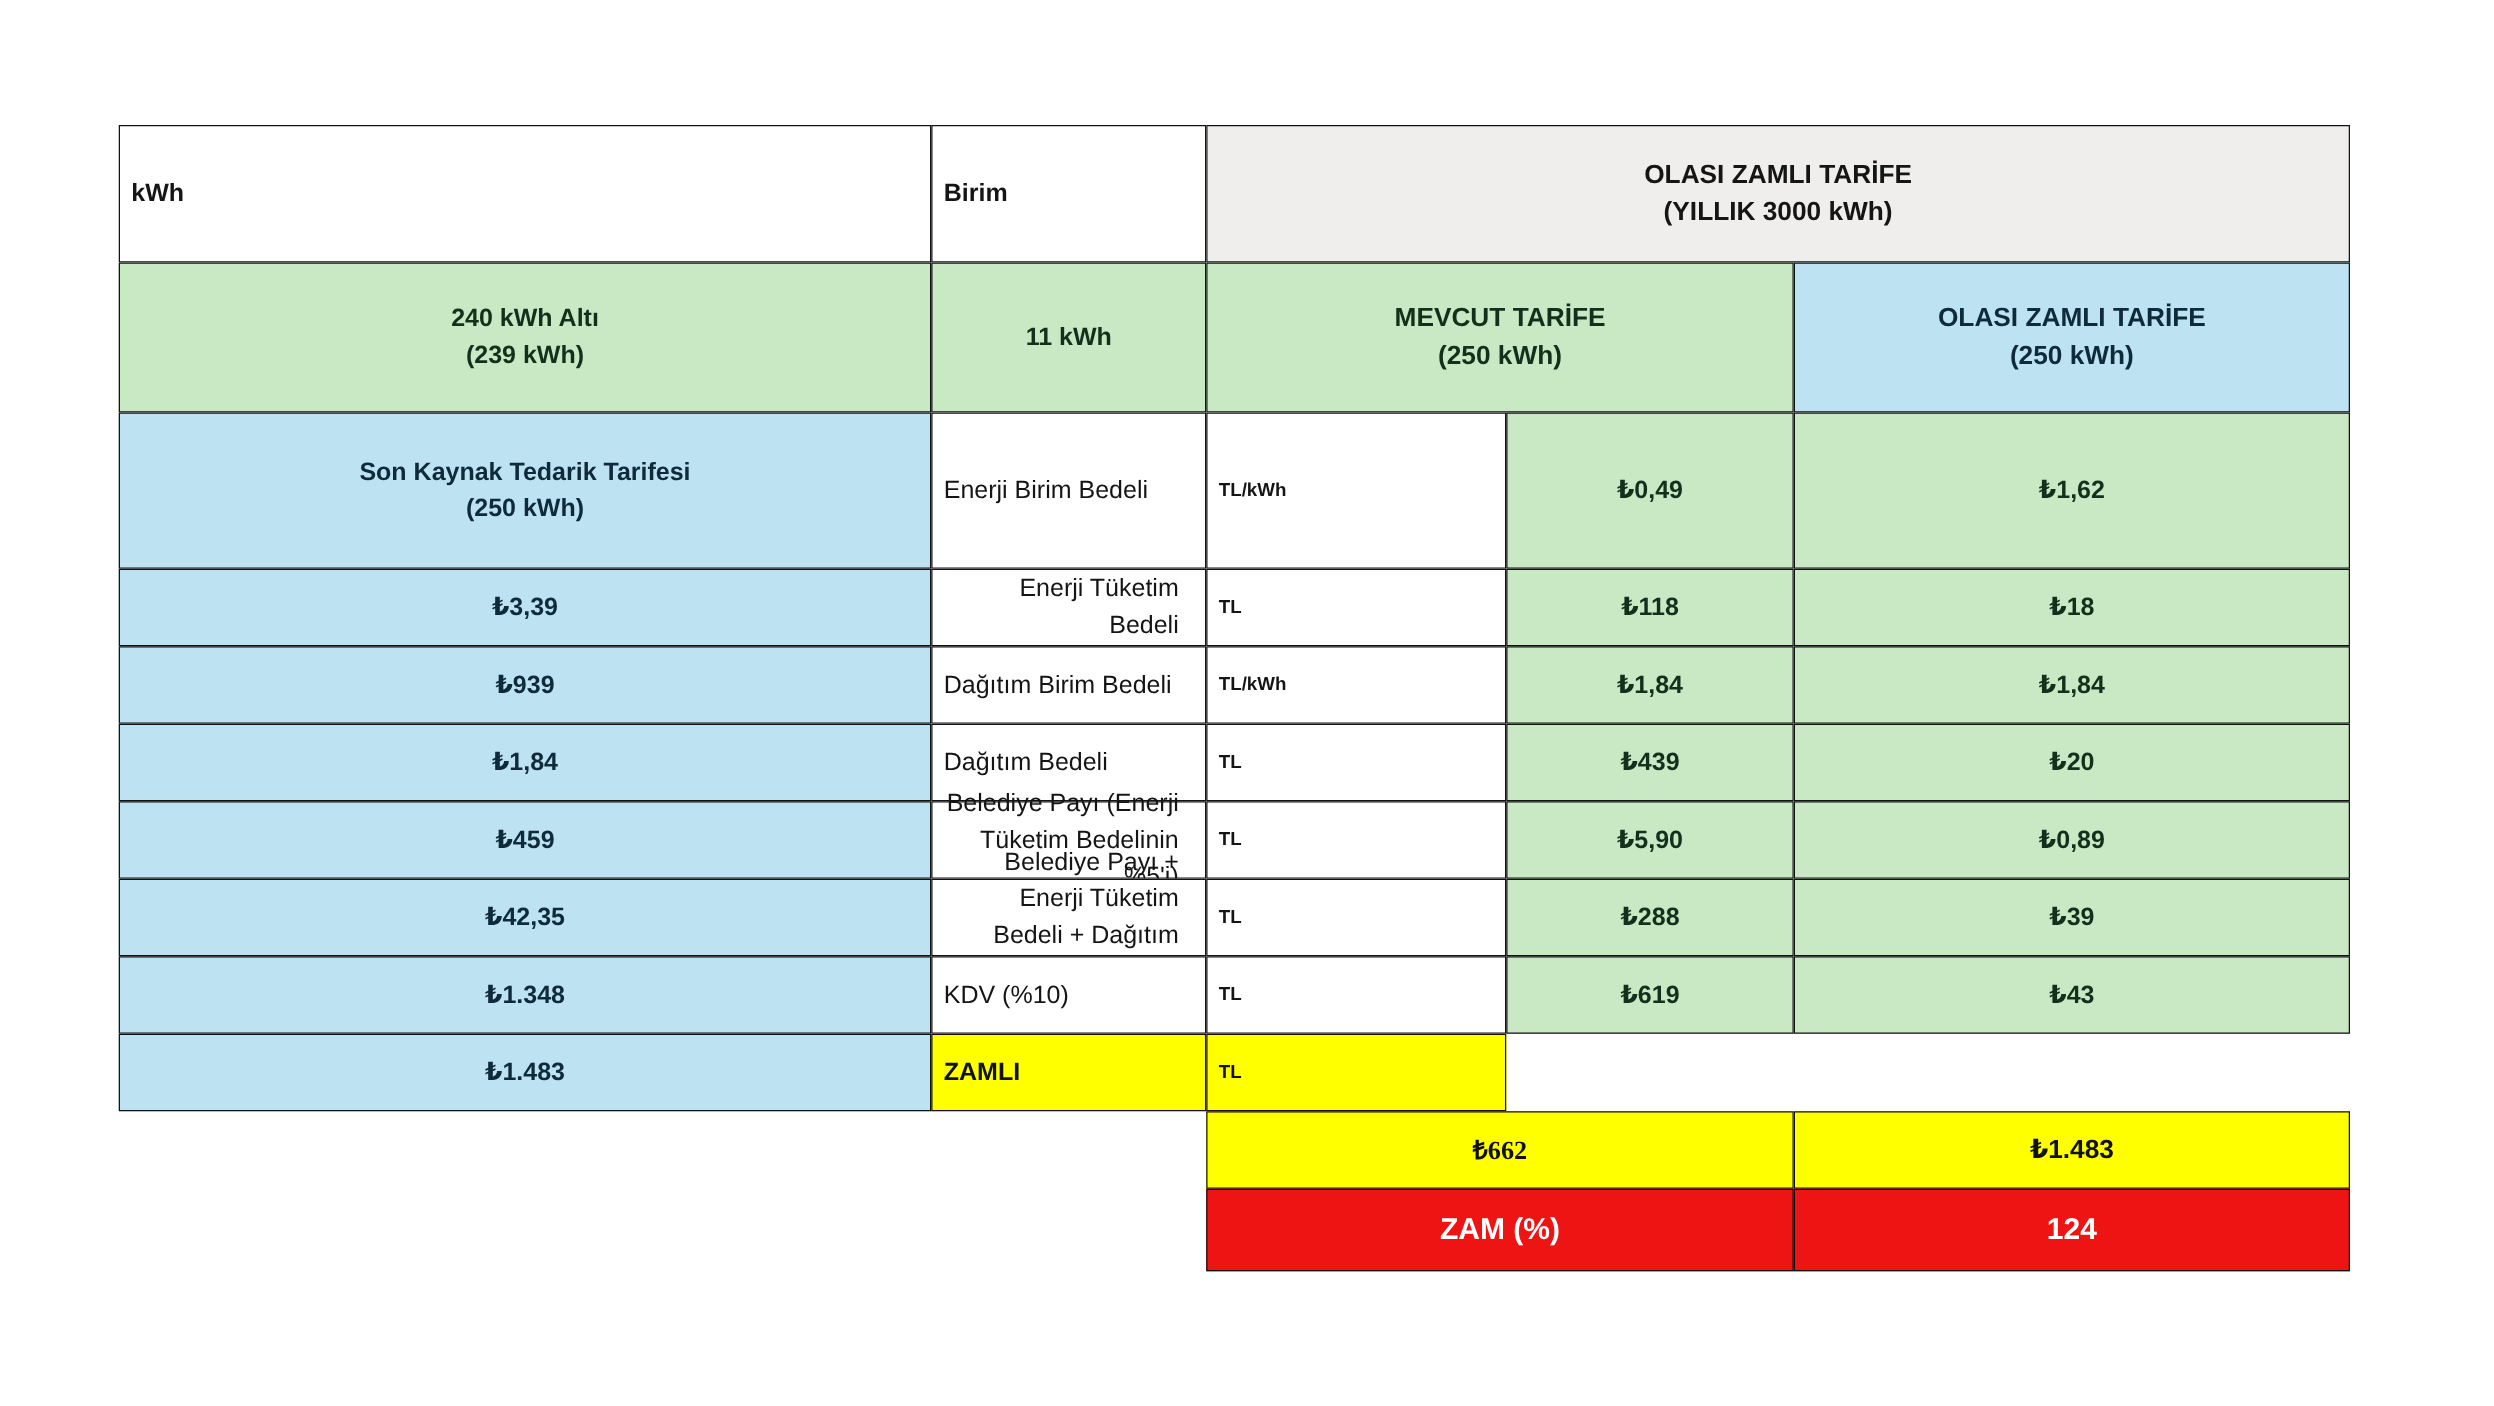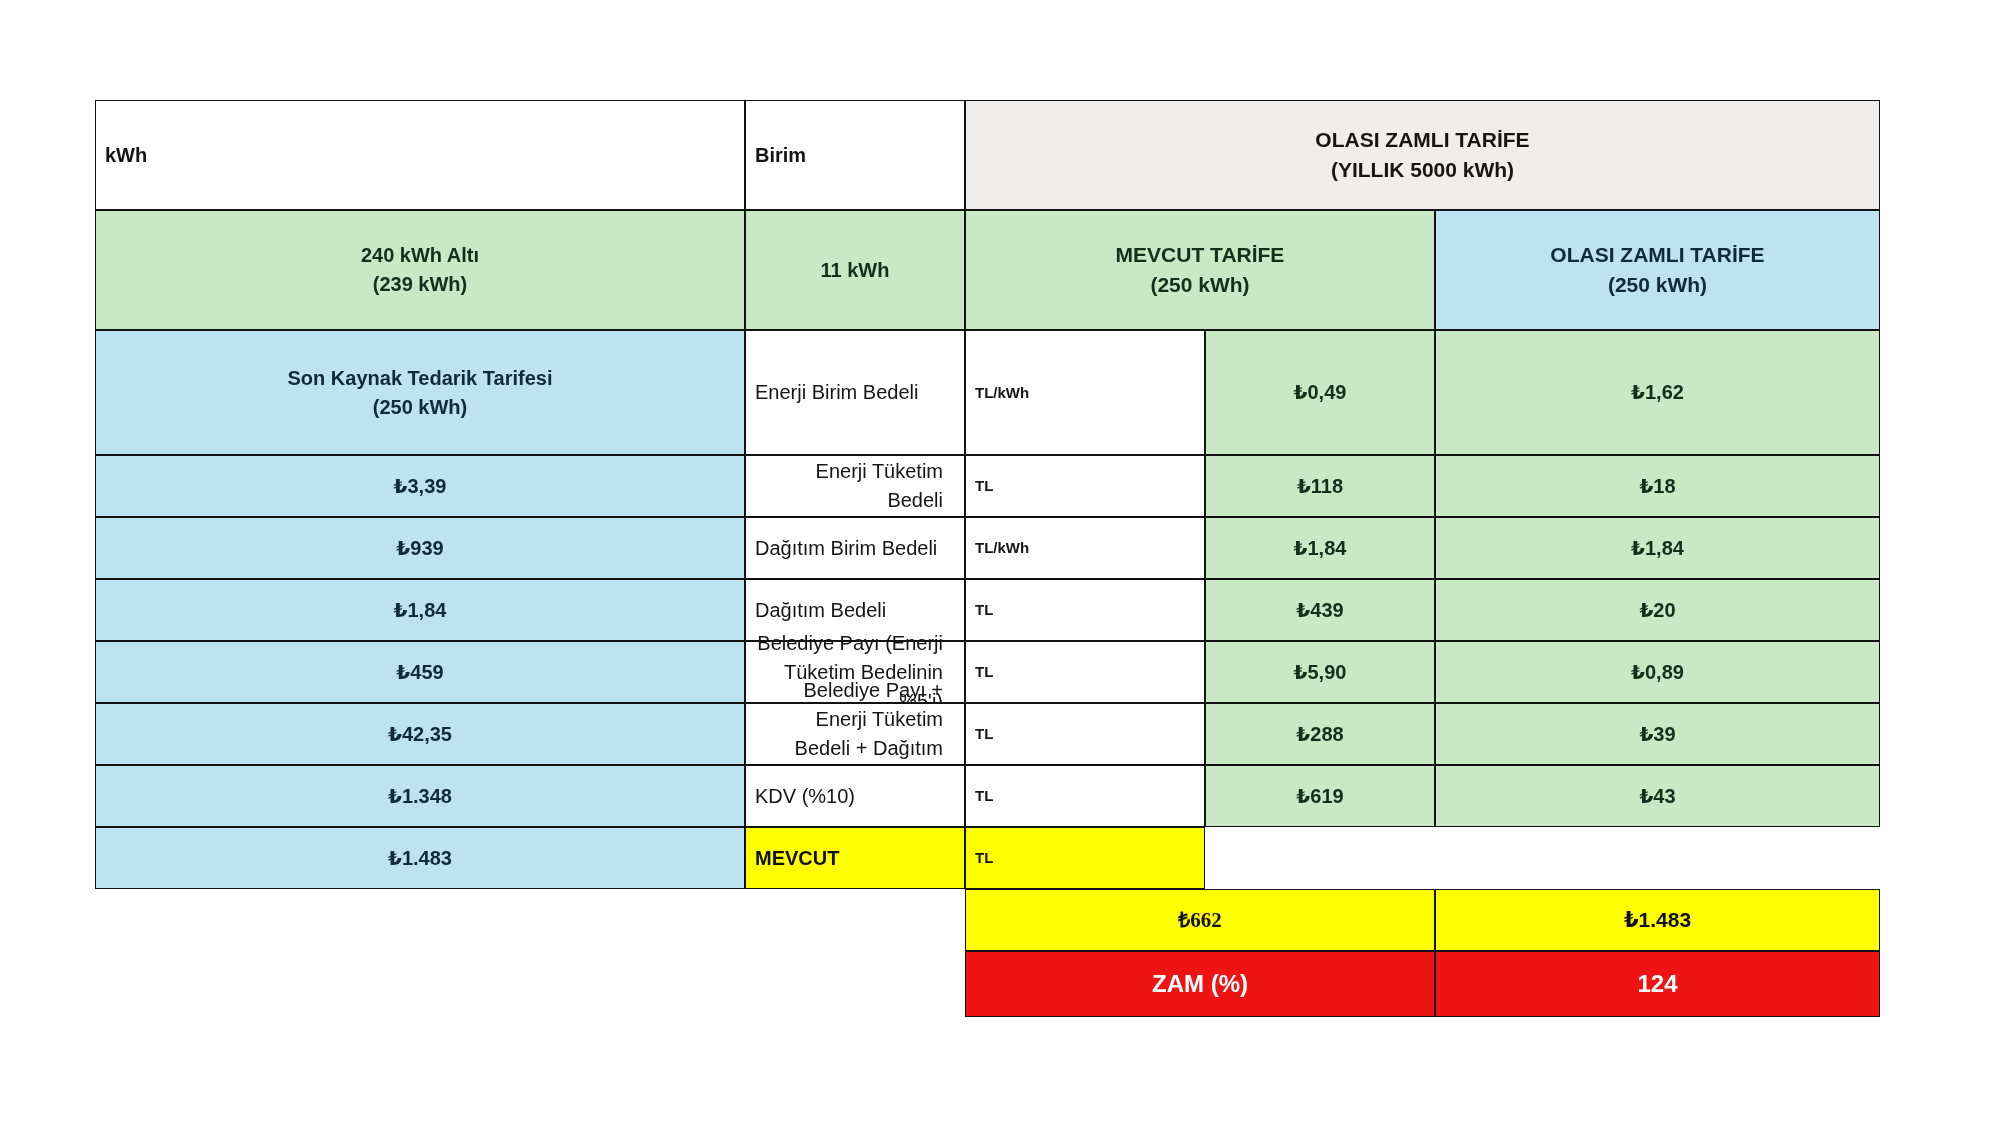--- a/index.html
+++ b/index.html
@@ -30,21 +30,21 @@
   .a-zam-label{grid-area:12/3/13/5;}
   .a-zam-val{grid-area:12/5/13/6;}
 </style>
 </head>
 <body>
 
 <div class="tbl">
 
   <div class="cell grey b t21 a-title">
     <span>OLASI ZAMLI TARİFE</span>
-    <span>(YILLIK 5000 kWh)</span>
+    <span>(YILLIK 3000 kWh)</span>
   </div>
 
   <div class="cell green b t21 a-gcur">
     <span>MEVCUT TARİFE</span>
     <span>(250 kWh)</span>
   </div>
   <div class="cell blue b t21 a-gpro">
     <span>OLASI ZAMLI TARİFE</span>
     <span>(250 kWh)</span>
   </div>
@@ -96,21 +96,21 @@
   <div class="cell green b t20">₺288</div>
   <div class="cell green b t20">₺39</div>
   <div class="cell blue b t20">₺1.348</div>
 
   <div class="cell left t20">KDV (%10)</div>
   <div class="cell left t19">TL</div>
   <div class="cell green b t20">₺619</div>
   <div class="cell green b t20">₺43</div>
   <div class="cell blue b t20">₺1.483</div>
 
-  <div class="cell left yellow b t20">MEVCUT</div>
+  <div class="cell left yellow b t20">ZAMLI</div>
   <div class="cell left yellow b t19">TL</div>
   <div class="cell yellow b t21 a-total-cur">₺662</div>
   <div class="cell yellow b t21">₺1.483</div>
 
   <div class="cell red b t22 a-zam-label">ZAM (%)</div>
   <div class="cell red b t22 a-zam-val">124</div>
 
 </div>
 
 </body></html>

